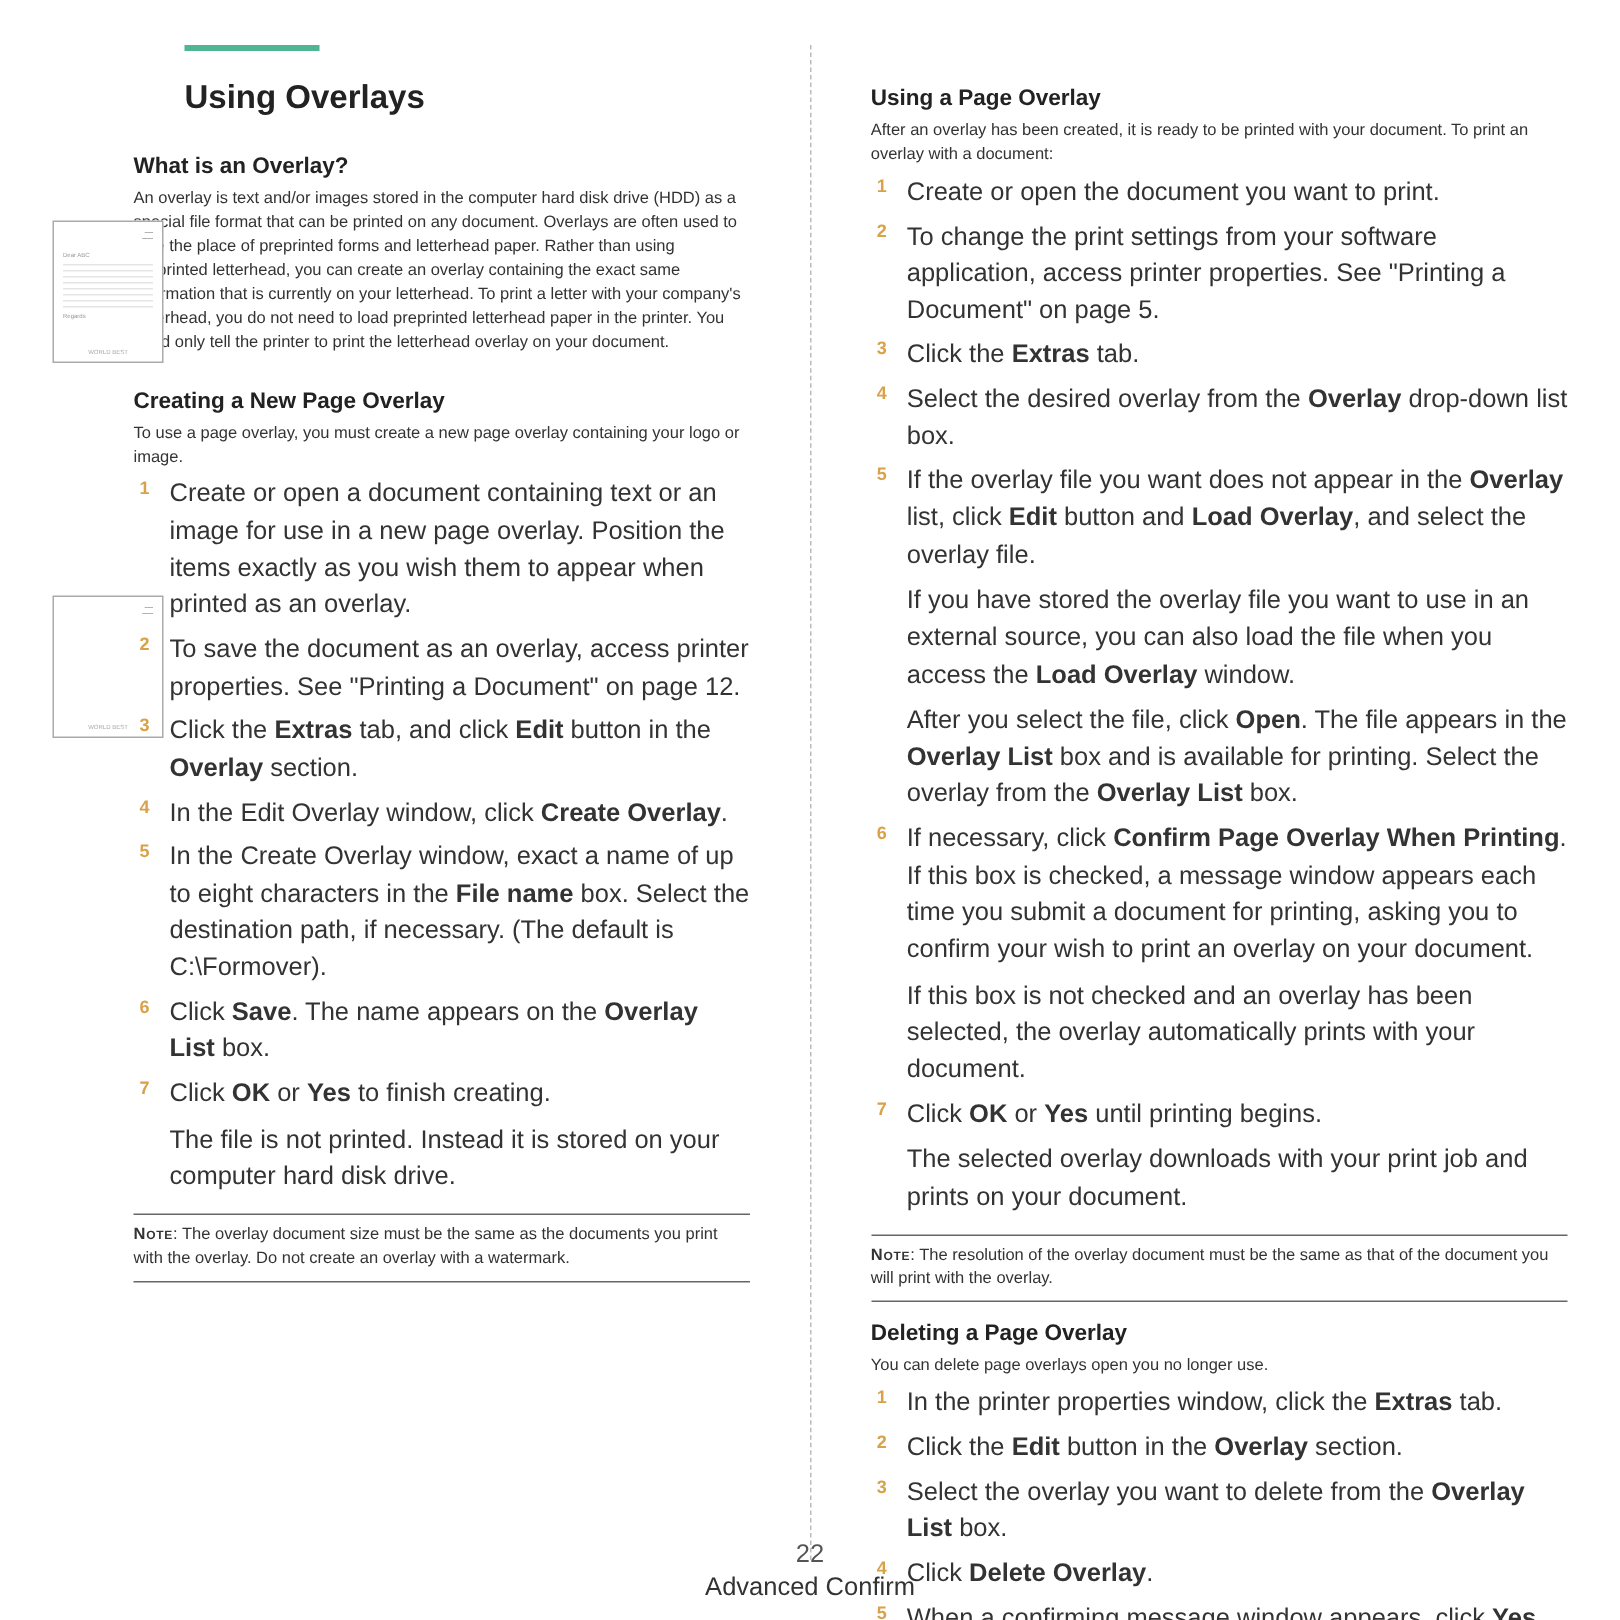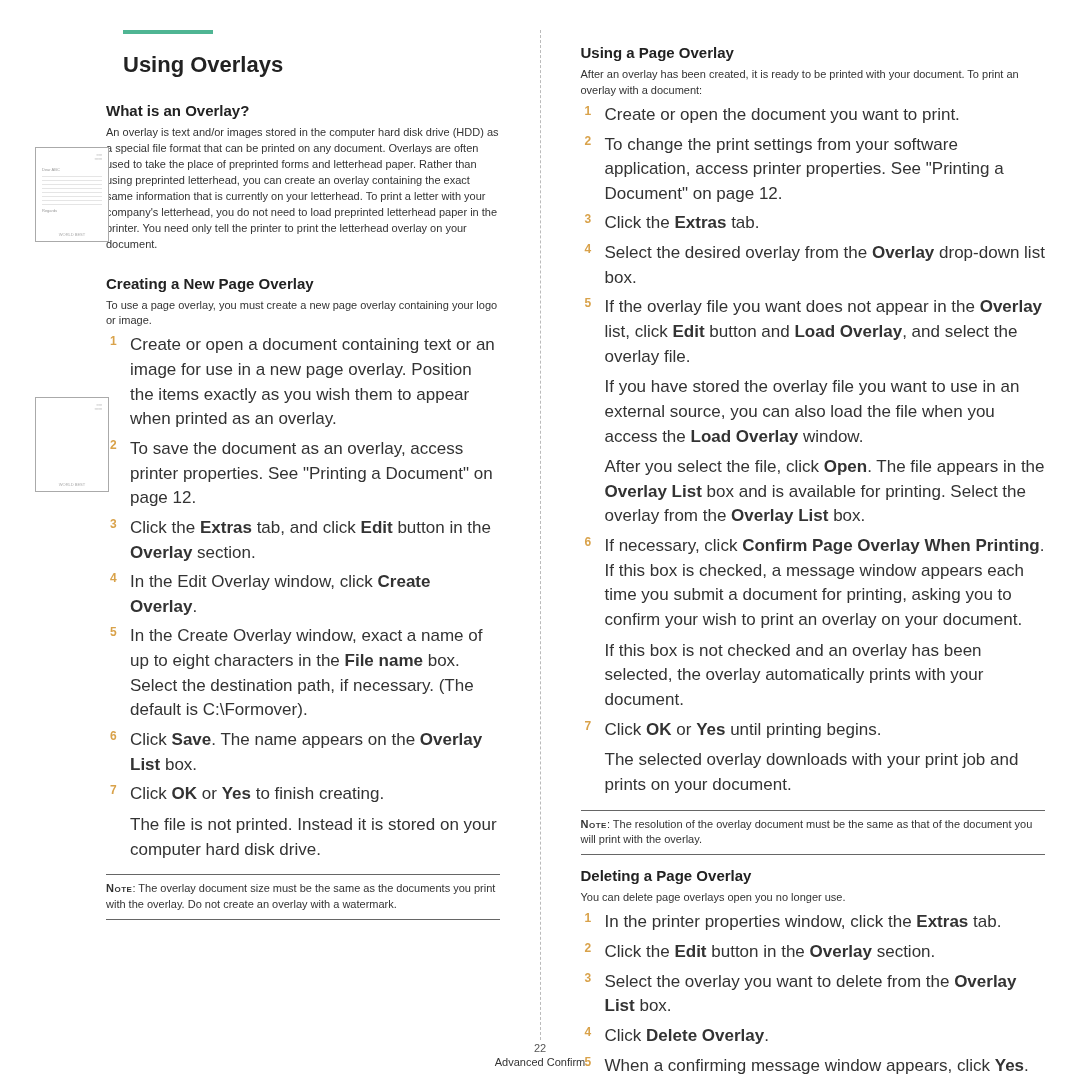--- a/index.html
+++ b/index.html
@@ -106,26 +106,26 @@
     line-height: 1.45;
     margin: 12px 0;
   }
   .note .label { font-variant: small-caps; font-weight: bold; letter-spacing: 0.5px; }
   .footer {
     position: absolute;
     bottom: 12px;
     left: 0;
     right: 0;
     text-align: center;
-    font-size: 11px;
+    font-size: 17px;
     color: #333;
   }
   .footer .pn { display:block; margin-bottom: 2px; color:#555;}
   b { font-weight: bold; }
-  .left-group { margin-left: 71px; }
+  .left-group { margin-left: 54px; }
   .thumb-abs { position: absolute; left: 35px; }
   .thumb-abs.t1 { top: 145px; }
   .thumb-abs.t2 { top: 395px; }
 </style>
 </head>
 <body>
 
 <div class="page">
 
   <div class="thumb thumb-abs t1">
@@ -172,26 +172,26 @@
 
       <div class="note">
         <span class="label">Note</span><span>: The overlay document size must be the same as the documents you print with the overlay. Do not create an overlay with a watermark.</span>
       </div>
     </div>
   </div>
 
   <div class="divider"></div>
 
   <div class="col col-right">
-    <div class="h2" style="margin-top:14px;">Using a Page Overlay</div>
+    <div class="h2" style="margin-top:27px;">Using a Page Overlay</div>
     <div class="body-text">After an overlay has been created, it is ready to be printed with your document. To print an overlay with a document:</div>
 
     <ol class="steps">
       <li>Create or open the document you want to print.</li>
-      <li>To change the print settings from your software application, access printer properties. See "Printing a Document" on page 12.</li>
+      <li>To change the print settings from your software application, access printer properties. See "Printing a Document" on page 5.</li>
       <li><span>Click the </span><b>Extras</b><span> tab.</span></li>
       <li><span>Select the desired overlay from the </span><b>Overlay</b><span> drop-down list box.</span></li>
       <li><span>If the overlay file you want does not appear in the </span><b>Overlay</b><span> list, click </span><b>Edit</b><span> button and </span><b>Load Overlay</b><span>, and select the overlay file.</span>
         <span class="sub"><span>If you have stored the overlay file you want to use in an external source, you can also load the file when you access the </span><b>Load Overlay</b><span> window.</span></span>
         <span class="sub"><span>After you select the file, click </span><b>Open</b><span>. The file appears in the </span><b>Overlay List</b><span> box and is available for printing. Select the overlay from the </span><b>Overlay List</b><span> box.</span></span>
       </li>
       <li><span>If necessary, click </span><b>Confirm Page Overlay When Printing</b><span>. If this box is checked, a message window appears each time you submit a document for printing, asking you to confirm your wish to print an overlay on your document.</span>
         <span class="sub">If this box is not checked and an overlay has been selected, the overlay automatically prints with your document.</span>
       </li>
       <li><span>Click </span><b>OK</b><span> or </span><b>Yes</b><span> until printing begins.</span>

